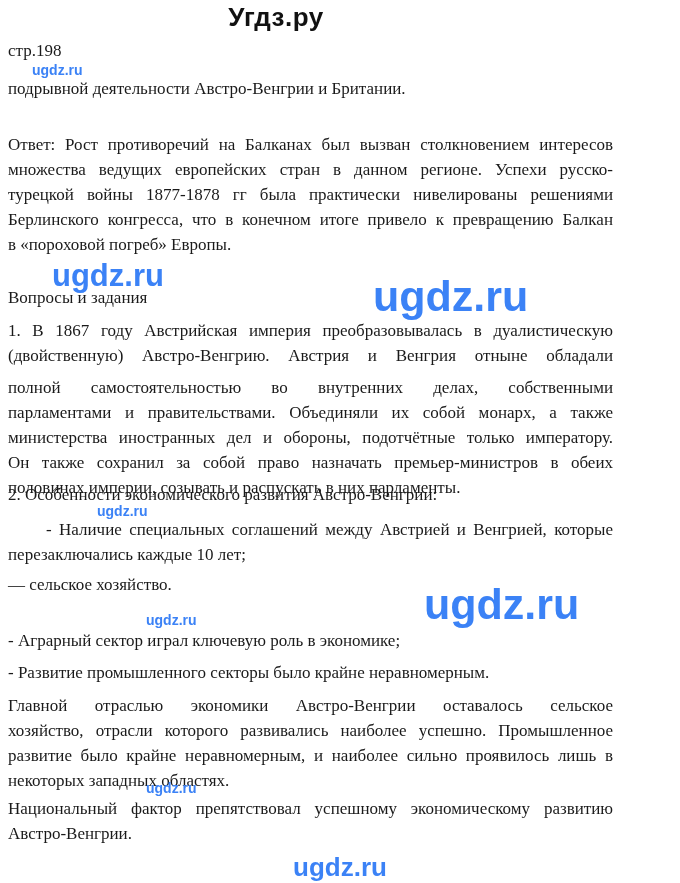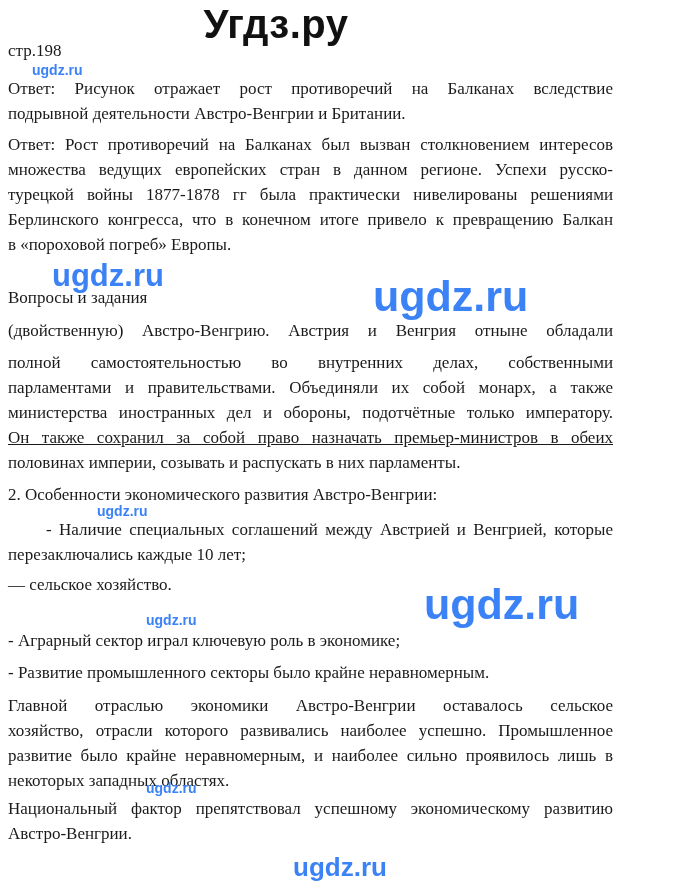--- a/index.html
+++ b/index.html
@@ -1,59 +1,59 @@
 <!DOCTYPE html>
 <html><head>
 <meta charset="utf-8">
 <style>
   html, body { margin: 0; padding: 0; background: #ffffff; }
   body { width: 680px; height: 883px; position: relative; overflow: hidden; font-family: "Liberation Serif", serif; color: #111; }
-  .header { position: absolute; top: 2px; left: 0; width: 552px; text-align: center; font-family: "Liberation Sans", sans-serif; font-weight: bold; font-size: 40px; color: #111; letter-spacing: 0.5px; }
+  .header { position: absolute; top: 2px; left: 0; width: 552px; text-align: center; font-family: "Liberation Sans", sans-serif; font-weight: bold; font-size: 26px; color: #111; letter-spacing: 0.5px; }
   .txt { position: absolute; left: 8px; width: 605px; font-size: 17px; line-height: 25px; color: #1a1a1a; }
   .just { text-align: justify; text-align-last: left; }
   .wm { position: absolute; font-family: "Liberation Sans", sans-serif; font-weight: bold; color: #3b82f6; white-space: nowrap; }
   .wm-s { font-size: 14px; }
   .wm-m { font-size: 31px; }
   .wm-l { font-size: 43px; }
   .line { display: block; }
 </style>
 </head>
 <body>
 
 <div class="header">Угдз.ру</div>
 
 <div class="txt" style="top:38px;">стр.198</div>
 
 <div class="wm wm-s" style="left:32px; top:62px;">ugdz.ru</div>
 
 <div class="txt just" style="top:76px;">
-  <span class="line just" style="text-align-last: justify;">Ответ: Рисунок отражает рост противоречий на Балканах вследствие</span>
   <span class="line">подрывной деятельности Австро-Венгрии и Британии.</span>
 </div>
 
 <div class="txt" style="top:132px;">
   <span class="line" style="text-align: justify; text-align-last: justify;">Ответ: Рост противоречий на Балканах был вызван столкновением интересов</span>
   <span class="line" style="text-align: justify; text-align-last: justify;">множества ведущих европейских стран в данном регионе. Успехи русско-</span>
   <span class="line" style="text-align: justify; text-align-last: justify;">турецкой войны 1877-1878 гг была практически нивелированы решениями</span>
   <span class="line" style="text-align: justify; text-align-last: justify;">Берлинского конгресса, что в конечном итоге привело к превращению Балкан</span>
   <span class="line">в «пороховой погреб» Европы.</span>
 </div>
 
 <div class="wm wm-m" style="left:52px; top:258px;">ugdz.ru</div>
 
 <div class="txt" style="top:285px;">Вопросы и задания</div>
 
 <div class="wm wm-l" style="left:373px; top:272px;">ugdz.ru</div>
 
 <div class="txt" style="top:318px;">
+  <span class="line" style="text-align: justify; text-align-last: justify;">1. В 1867 году Австрийская империя преобразовывалась в дуалистическую</span>
   <span class="line" style="text-align: justify; text-align-last: justify;">(двойственную) Австро-Венгрию. Австрия и Венгрия отныне обладали</span>
   <span class="line" style="text-align: justify; text-align-last: justify; margin-top: 7px;">полной самостоятельностью во внутренних делах, собственными</span>
   <span class="line" style="text-align: justify; text-align-last: justify;">парламентами и правительствами. Объединяли их собой монарх, а также</span>
   <span class="line" style="text-align: justify; text-align-last: justify;">министерства иностранных дел и обороны, подотчётные только императору.</span>
-  <span class="line" style="text-align: justify; text-align-last: justify; text-decoration: underline;">Он также сохранил за собой право назначать премьер-министров в обеих</span>
+  <span class="line" style="text-align: justify; text-align-last: justify;">Он также сохранил за собой право назначать премьер-министров в обеих</span>
   <span class="line">половинах империи, созывать и распускать в них парламенты.</span>
 </div>
 
 <div class="txt" style="top:482px;">2. Особенности экономического развития Австро-Венгрии:</div>
 
 <div class="wm wm-s" style="left:97px; top:503px;">ugdz.ru</div>
 
 <div class="txt" style="top:517px;">
   <span class="line" style="text-align: justify; text-align-last: justify; margin-left: 38px;">- Наличие специальных соглашений между Австрией и Венгрией, которые</span>
   <span class="line">перезаключались каждые 10 лет;</span>

